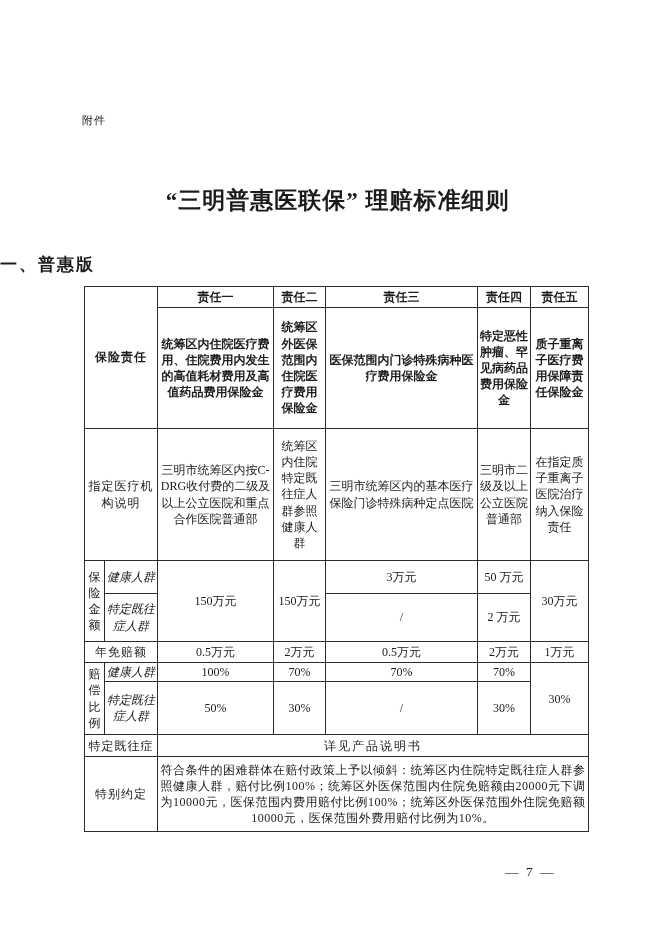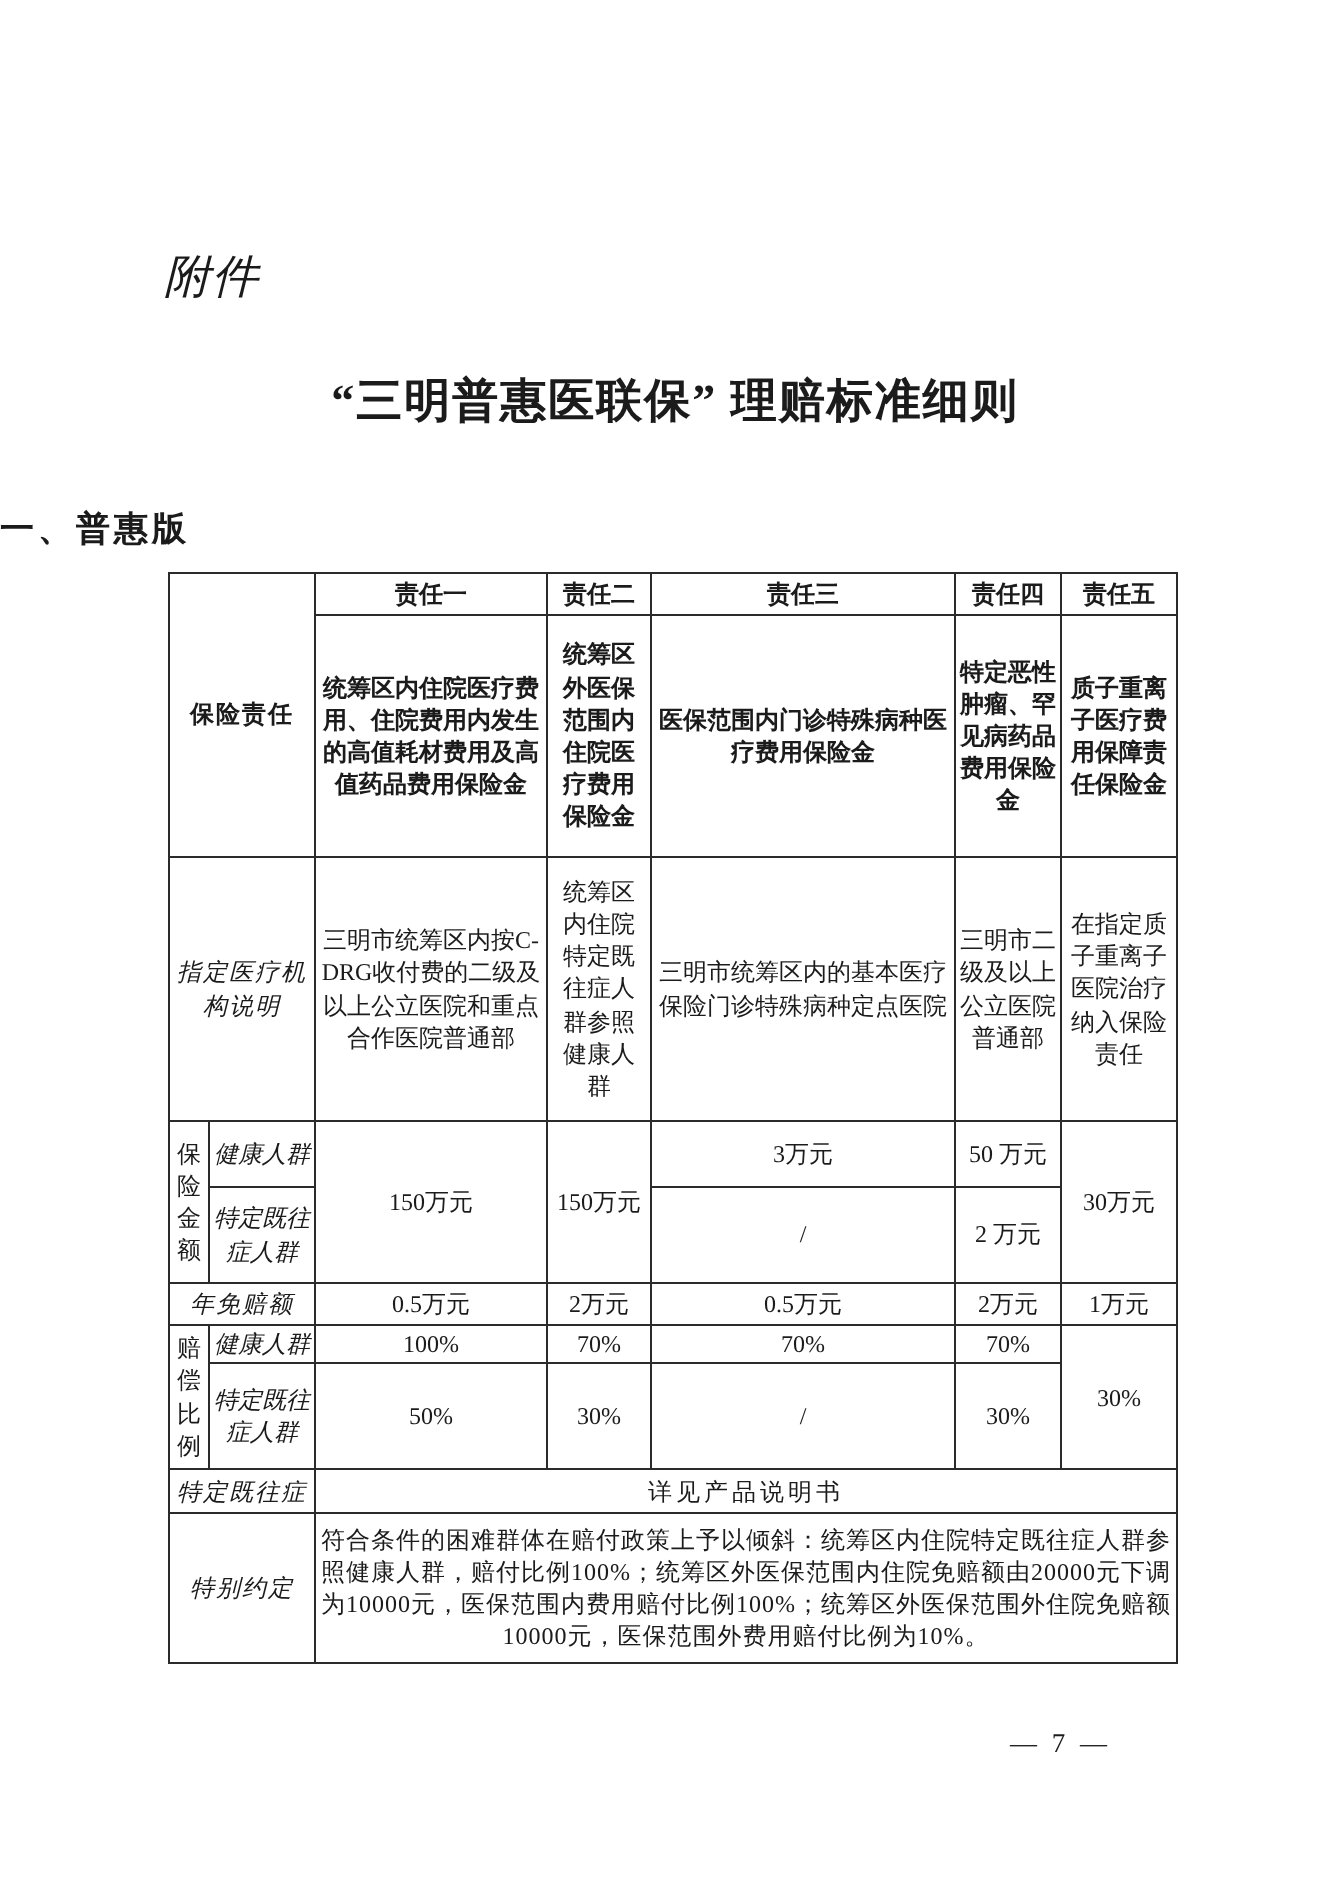--- a/index.html
+++ b/index.html
@@ -12,24 +12,23 @@
     width: 671px;
     height: 949px;
     background: #ffffff;
     font-family: "Liberation Serif", "DejaVu Serif", serif;
     color: #1b1b1b;
     overflow: hidden;
   }
   .attachment {
     position: absolute;
     left: 82px;
-    top: 123px;
-    font-size: 23px;
-    letter-spacing: 1px;
-    font-style: italic;
+    top: 113px;
+    font-size: 11px;
+    letter-spacing: 1px;
   }
   .doc-title {
     position: absolute;
     left: 2px;
     top: 185px;
     width: 671px;
     text-align: center;
     font-size: 23px;
     font-weight: bold;
     letter-spacing: 1px;
@@ -88,21 +87,20 @@
     padding: 0 3px;
   }
   td.sublabel {
     font-size: 12px;
     line-height: 1.5;
     font-style: italic;
   }
   td.rowlabel {
     font-size: 12.5px;
     letter-spacing: 1px;
-    font-style: italic;
   }
   td.val {
     font-size: 12.5px;
     margin-top: 36px;
   }
   td.note {
     text-align: left;
     padding-left: 14px;
     letter-spacing: 2px;
     font-size: 12.5px;

